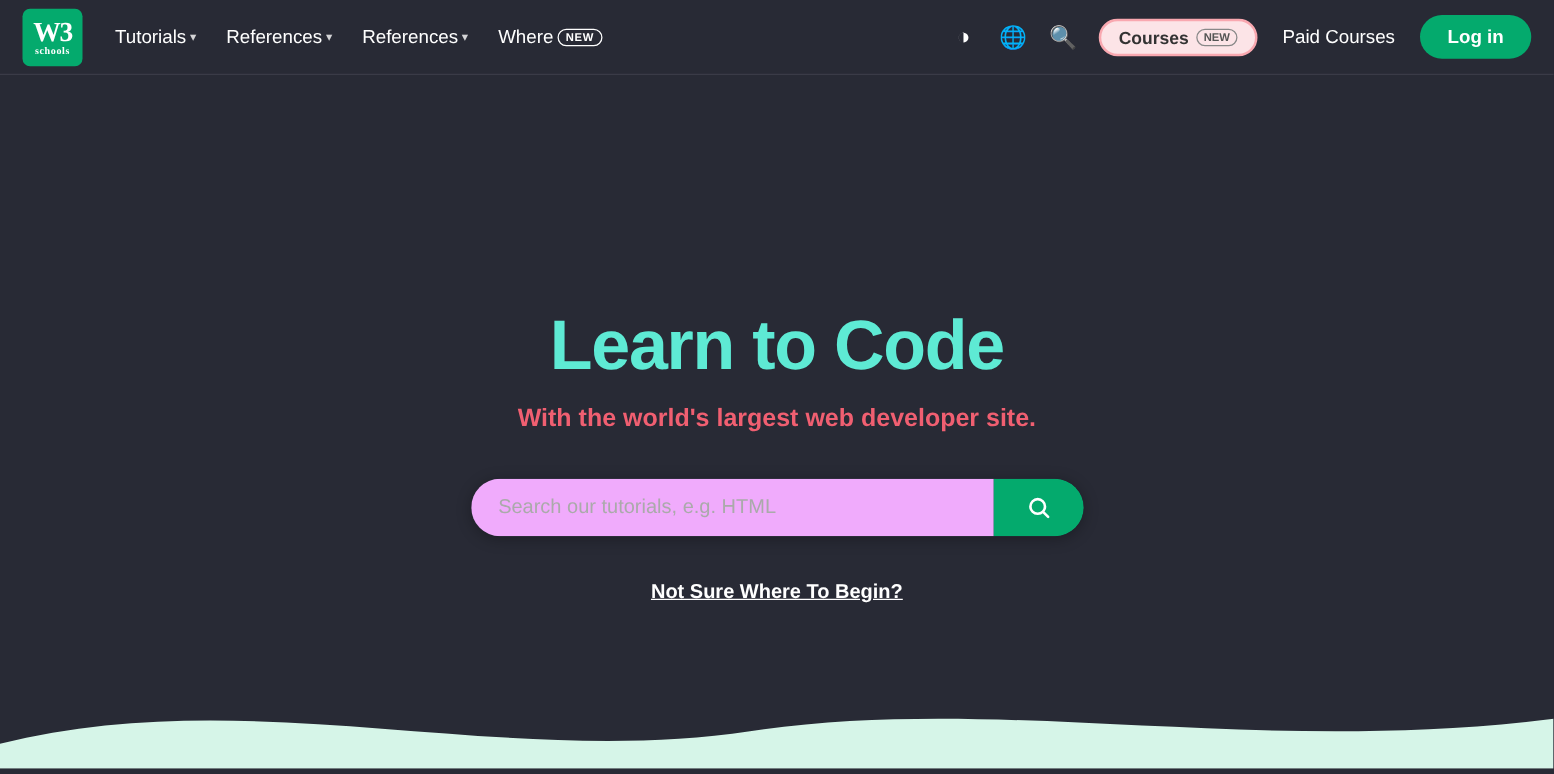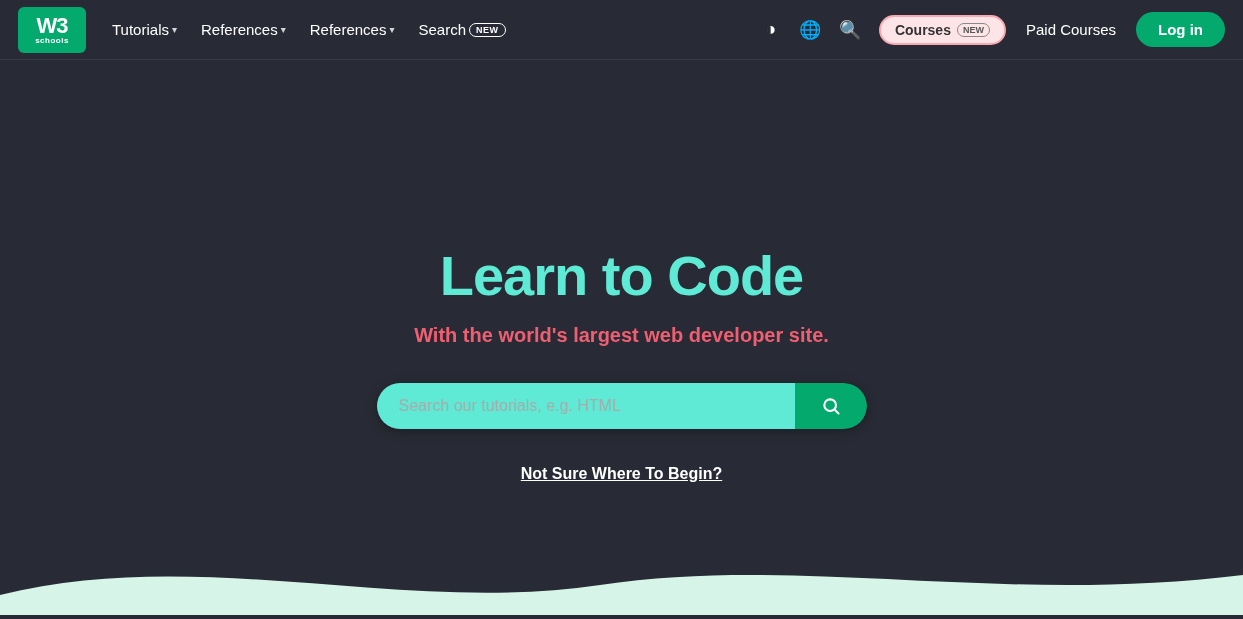--- a/index.html
+++ b/index.html
@@ -27,29 +27,30 @@
       display: flex;
       align-items: center;
       margin-right: 12px;
     }
 
     .logo-box {
       background: #04aa6d;
       color: #fff;
       font-weight: 900;
       font-size: 20px;
-      width: 68px;
+      width: 48px;
       height: 46px;
       border-radius: 6px;
       display: flex;
       flex-direction: column;
       align-items: center;
       justify-content: center;
       line-height: 1;
       letter-spacing: -1px;
+      font-family: Liberation Serif, serif;
     }
 
     .logo-box .w3 {
       font-size: 22px;
       font-weight: 900;
       color: #fff;
     }
 
     .logo-box .schools {
       font-size: 8px;
@@ -188,21 +189,21 @@
       box-shadow: 0 2px 12px rgba(0,0,0,0.3);
       margin-bottom: 30px;
     }
 
     .search-bar input {
       flex: 1;
       padding: 14px 22px;
       font-size: 16px;
       border: none;
       outline: none;
-      background: #5eead4;
+      background: #f0abfc;
       color: #555;
     }
 
     .search-bar input::placeholder { color: #aaa; }
 
     .search-btn {
       background: #04aa6d;
       border: none;
       padding: 0 26px;
       cursor: pointer;
@@ -256,21 +257,21 @@
     <span>References</span>
     <span class="chevron">▾</span>
   </a>
 
   <a class="nav-item">
     <span>References</span>
     <span class="chevron">▾</span>
   </a>
 
   <a class="nav-item">
-    <span>Search</span>
+    <span>Where</span>
     <span class="new-badge">NEW</span>
   </a>
 
   <div class="nav-spacer"></div>
 
   <div class="nav-icon-btn">
     <span>◑</span>
   </div>
 
   <div class="nav-icon-btn">

